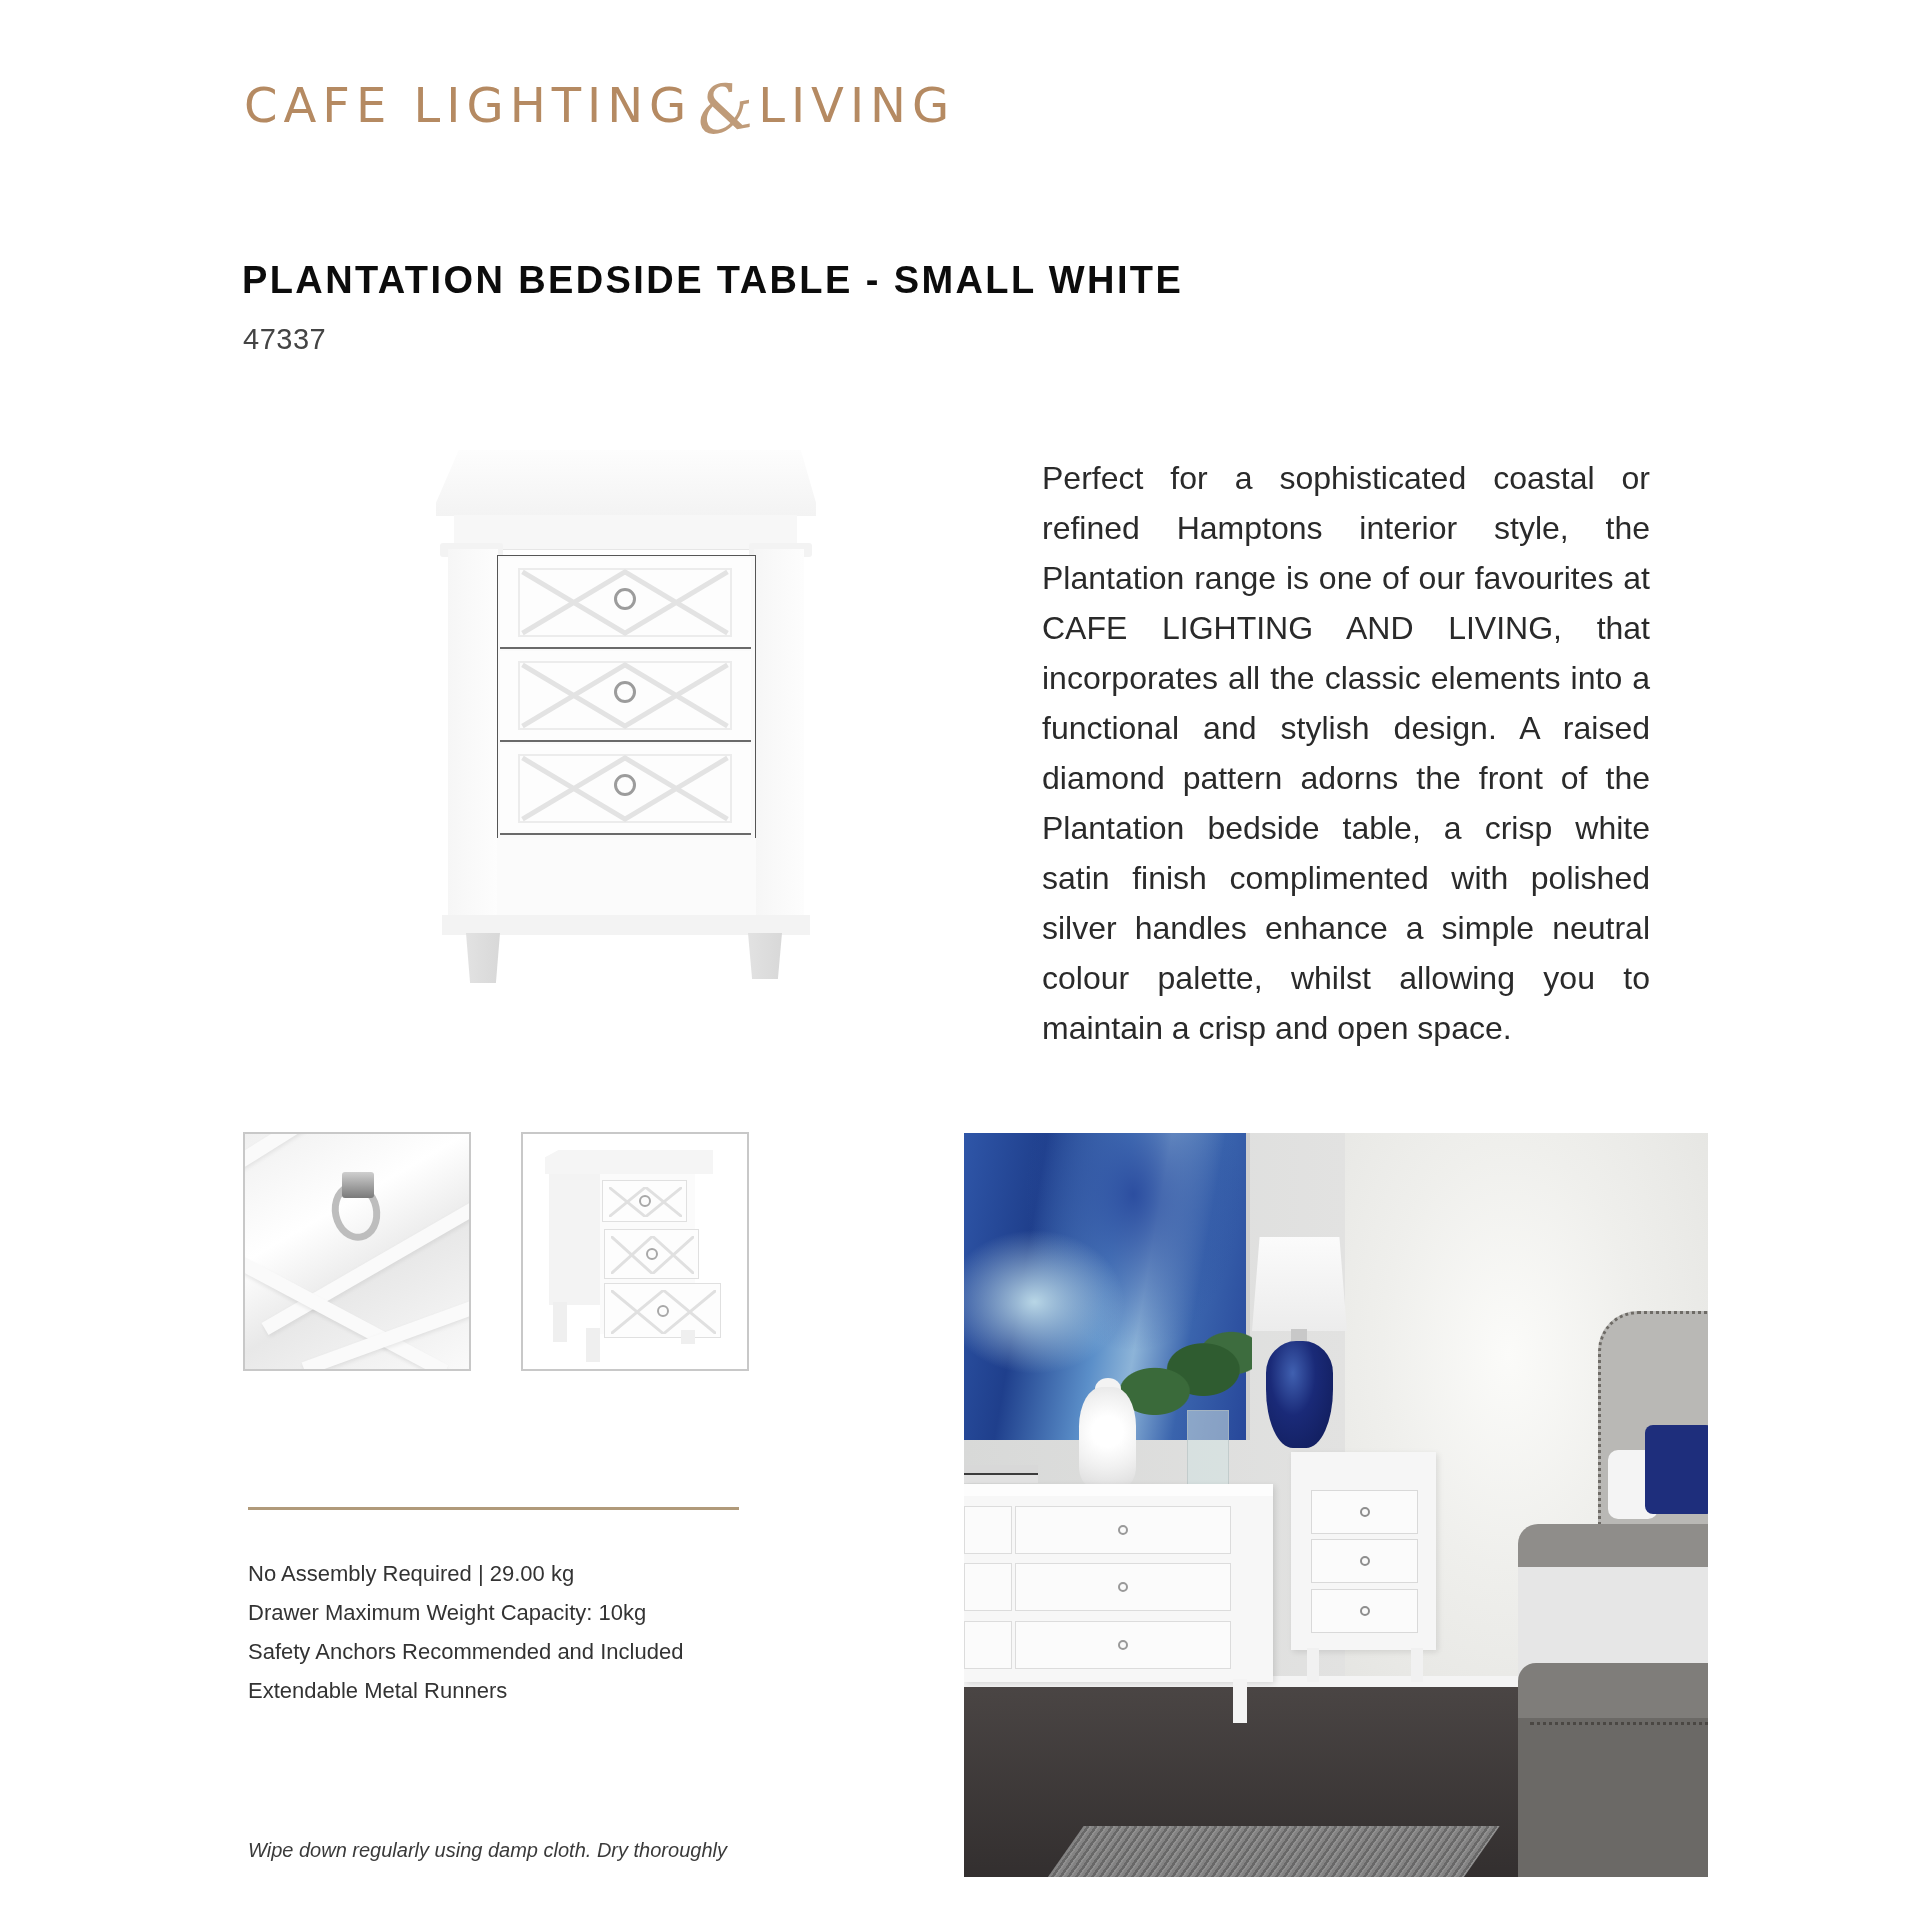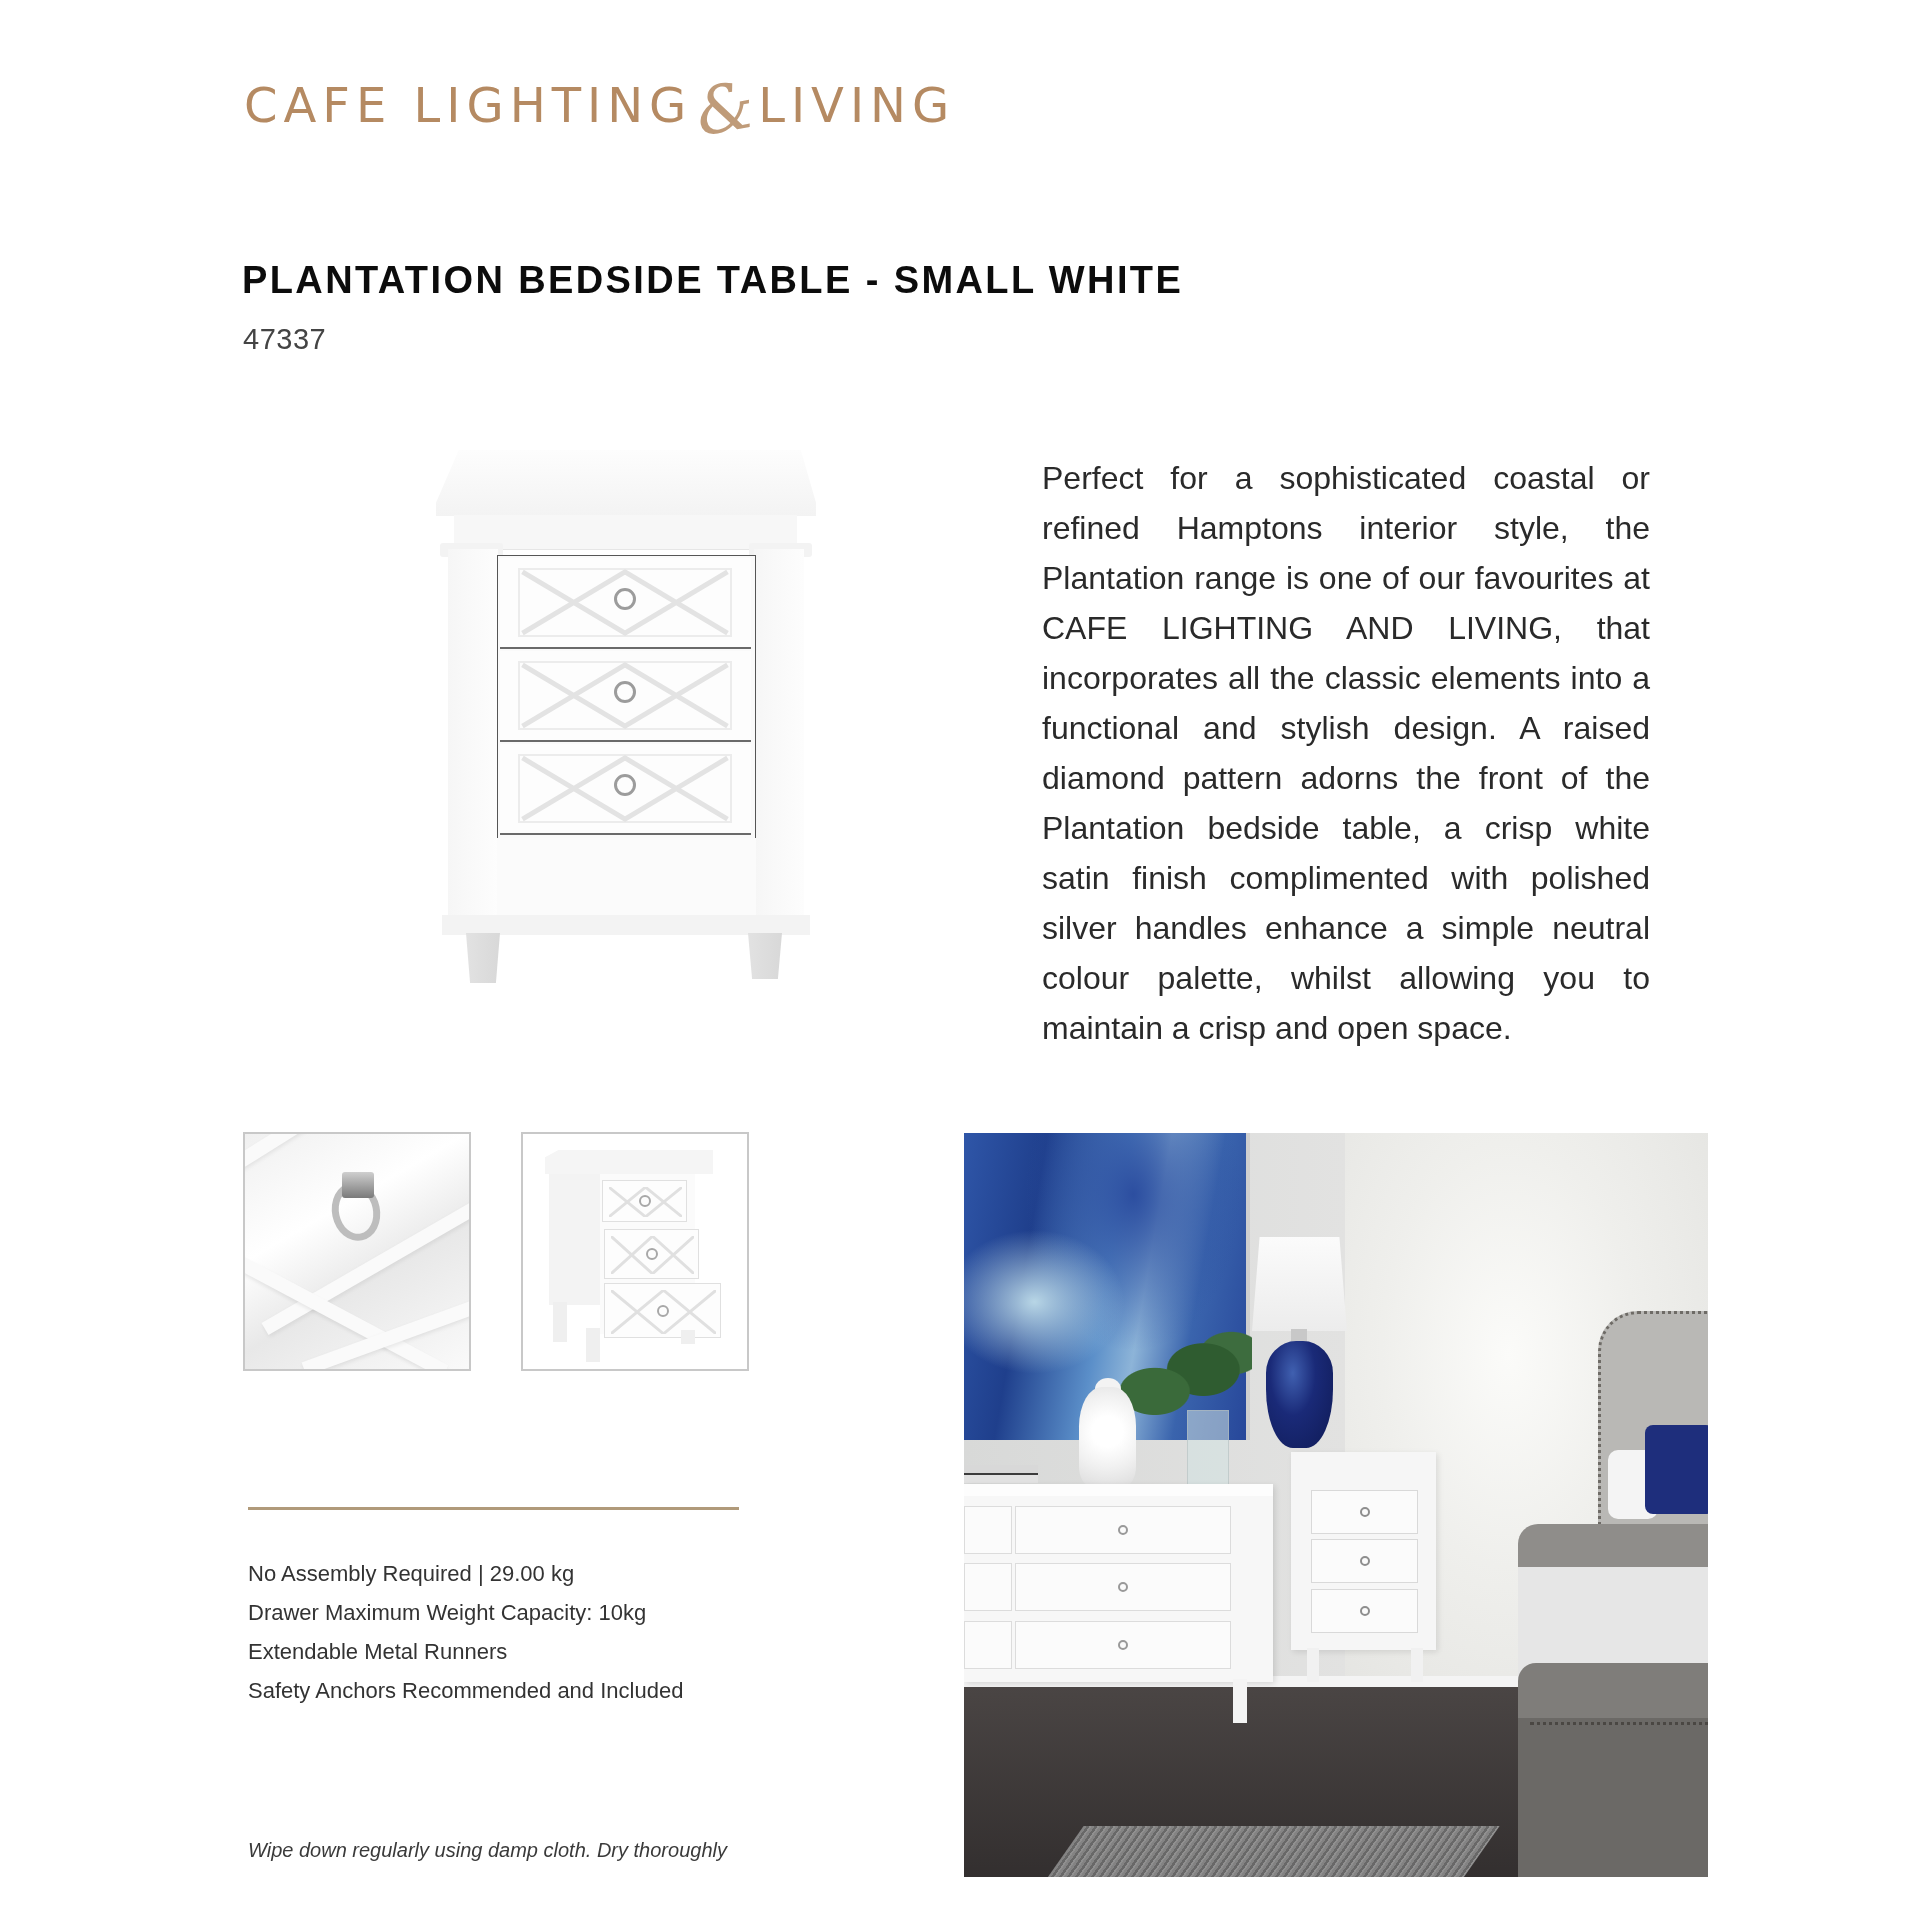--- a/index.html
+++ b/index.html
@@ -183,22 +183,22 @@
   <div class="t2-leg" style="left:30px;top:168px"></div>
   <div class="t2-leg" style="left:63px;top:194px;height:34px"></div>
   <div class="t2-leg" style="left:158px;top:196px;height:14px"></div>
 </div>
 
 <div class="abs divider"></div>
 
 <ul class="abs specs">
   <li>No Assembly Required | 29.00 kg</li>
   <li>Drawer Maximum Weight Capacity: 10kg</li>
+  <li>Safety Anchors Recommended and Included</li>
   <li>Extendable Metal Runners</li>
-  <li>Safety Anchors Recommended and Included</li>
 </ul>
 
 <div class="abs care">Wipe down regularly using damp cloth. Dry thoroughly</div>
 
 <div class="abs room">
   <div class="wall-l"></div>
   <div class="wall-r"></div>
   <div class="art"></div>
   <div class="skirting"></div>
   <div class="floor"></div>

